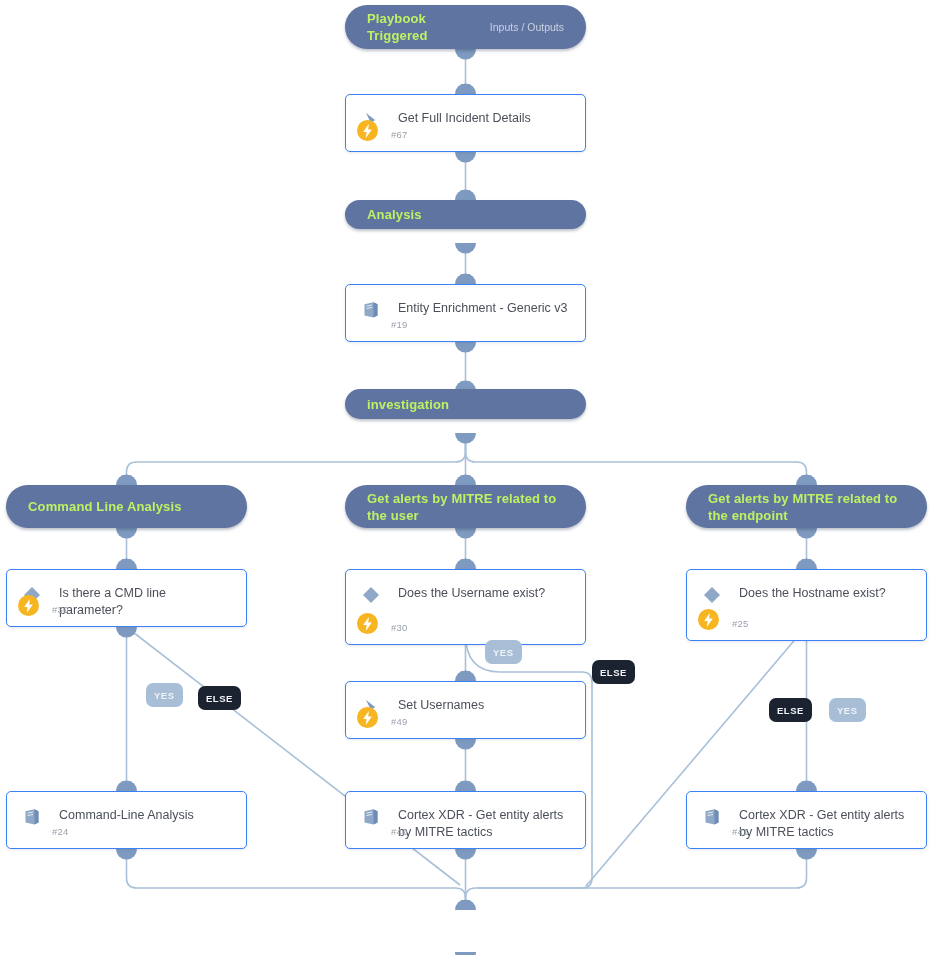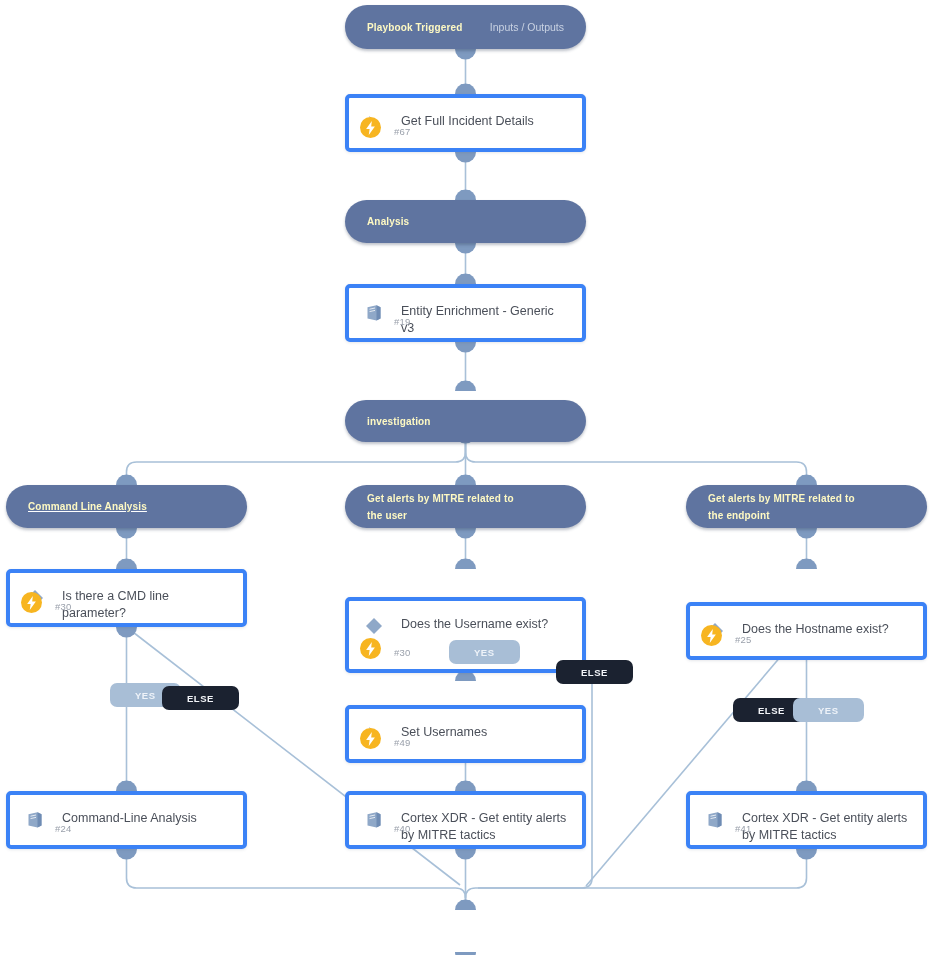--- a/index.html
+++ b/index.html
@@ -35,43 +35,43 @@
     box-sizing: border-box;
     background: #5f74a0;
     border-radius: 22px;
     color: #ffffff;
     display: flex;
     align-items: center;
     padding: 0 22px;
     box-shadow: 0 2px 3px rgba(40,52,80,0.30);
   }
   .section-title {
-    font-size: 10px;
+    font-size: 13px;
     font-weight: bold;
     line-height: 17px;
     letter-spacing: 0.15px;
-    color: #fef9c3;
+    color: #bef264;
     white-space: pre-line;
   }
   .section-aux {
     margin-left: auto;
     font-size: 10.5px;
     color: #c9d2e2;
     font-weight: normal;
     white-space: nowrap;
     padding-left: 14px;
   }
 
   
   .card {
     position: absolute;
     z-index: 3;
     box-sizing: border-box;
     background: #ffffff;
-    border: 4px solid #3b82f6;
+    border: 1px solid #3b82f6;
     border-radius: 5px;
     box-shadow: 0 1px 3px rgba(60,70,95,0.13);
   }
   .card-row {
     position: relative;
     height: 100%;
   }
   .card-icon {
     position: absolute;
     left: 14px;
@@ -117,21 +117,22 @@
     box-sizing: border-box;
     height: 24px;
     min-width: 33px;
     border-radius: 7px;
     display: flex;
     align-items: center;
     justify-content: center;
     font-size: 9.5px;
     font-weight: bold;
     letter-spacing: 0.5px;
-    padding: 0 25px;
+    padding: 0 8px;
+    margin-left: 36px;
   }
   .pill.yes {
     background: #a8bed6;
     color: #eef3f9;
   }
   .pill.els {
     background: #1b2230;
     color: #f2f4f8;
   }
 
@@ -244,29 +245,29 @@
     <path class="edge-cap" d="M 796 485 A 10.5 10.5 0 0 1 817 485 Z"></path>
     <path class="edge-cap" d="M 796 569 A 10.5 10.5 0 0 1 817 569 Z"></path>
     <path class="edge-cap" d="M 796 791 A 10.5 10.5 0 0 1 817 791 Z"></path>
   </svg>
 
   <div class="section" style="left:345px;top:5px;width:241px;height:44px;">
     <span class="section-title">Playbook Triggered</span>
     <span class="section-aux">Inputs / Outputs</span>
   </div>
 
-  <div class="section" style="left:345px;top:200px;width:241px;height:43px;">
+  <div class="section" style="left:345px;top:200px;width:241px;height:29px;">
     <span class="section-title">Analysis</span>
   </div>
 
-  <div class="section" style="left:345px;top:400px;width:241px;height:42px;">
+  <div class="section" style="left:345px;top:389px;width:241px;height:30px;">
     <span class="section-title">investigation</span>
   </div>
 
-  <div class="section" style="left:6px;top:485px;width:241px;height:43px;text-decoration:underline;">
+  <div class="section" style="left:6px;top:485px;width:241px;height:43px;">
     <span class="section-title">Command Line Analysis</span>
   </div>
 
   <div class="section" style="left:345px;top:485px;width:241px;height:43px;">
     <span class="section-title">Get alerts by MITRE related to
 the user</span>
   </div>
 
   <div class="section" style="left:686px;top:485px;width:241px;height:43px;">
     <span class="section-title">Get alerts by MITRE related to
@@ -315,55 +316,55 @@
       <span class="card-title">Is there a CMD line parameter?</span>
       <span class="card-badge">
         <svg viewBox="0 0 12 16" width="11" height="14">
             <path d="M7.5 0 L1 9.2 L5 9.2 L4 16 L11 6.4 L6.8 6.4 Z" fill="#ffffff"></path>
           </svg>
       </span>
       <span class="card-id">#30</span>
     </div>
   </div>
 
-  <div class="card" style="left:345px;top:597px;width:241px;height:76px;">
+  <div class="card" style="left:345px;top:569px;width:241px;height:76px;">
     <div class="card-row">
       <span class="card-icon">
         <svg viewBox="0 0 22 22" width="22" height="22">
             <path d="M11 3 L19 11 L11 19 L3 11 Z" fill="#8fa8c8"></path>
           </svg>
       </span>
       <span class="card-title">Does the Username exist?</span>
       <span class="card-badge">
         <svg viewBox="0 0 12 16" width="11" height="14">
             <path d="M7.5 0 L1 9.2 L5 9.2 L4 16 L11 6.4 L6.8 6.4 Z" fill="#ffffff"></path>
           </svg>
       </span>
       <span class="card-id">#30</span>
     </div>
   </div>
 
-  <div class="card" style="left:686px;top:602px;width:241px;height:58px;">
+  <div class="card" style="left:686px;top:569px;width:241px;height:72px;">
     <div class="card-row">
       <span class="card-icon">
         <svg viewBox="0 0 22 22" width="22" height="22">
             <path d="M11 3 L19 11 L11 19 L3 11 Z" fill="#8fa8c8"></path>
           </svg>
       </span>
       <span class="card-title">Does the Hostname exist?</span>
       <span class="card-badge">
         <svg viewBox="0 0 12 16" width="11" height="14">
             <path d="M7.5 0 L1 9.2 L5 9.2 L4 16 L11 6.4 L6.8 6.4 Z" fill="#ffffff"></path>
           </svg>
       </span>
       <span class="card-id">#25</span>
     </div>
   </div>
 
-  <div class="card" style="left:345px;top:681px;width:241px;height:58px;margin-top:24px;">
+  <div class="card" style="left:345px;top:681px;width:241px;height:58px;">
     <div class="card-row">
       <span class="card-icon">
         <svg viewBox="0 0 22 22" width="22" height="22">
             <path d="M6 4 L15 11 L6 18 L9.5 11 Z" fill="#7e9ac0"></path>
           </svg>
       </span>
       <span class="card-title">Set Usernames</span>
       <span class="card-badge">
         <svg viewBox="0 0 12 16" width="11" height="14">
             <path d="M7.5 0 L1 9.2 L5 9.2 L4 16 L11 6.4 L6.8 6.4 Z" fill="#ffffff"></path>

